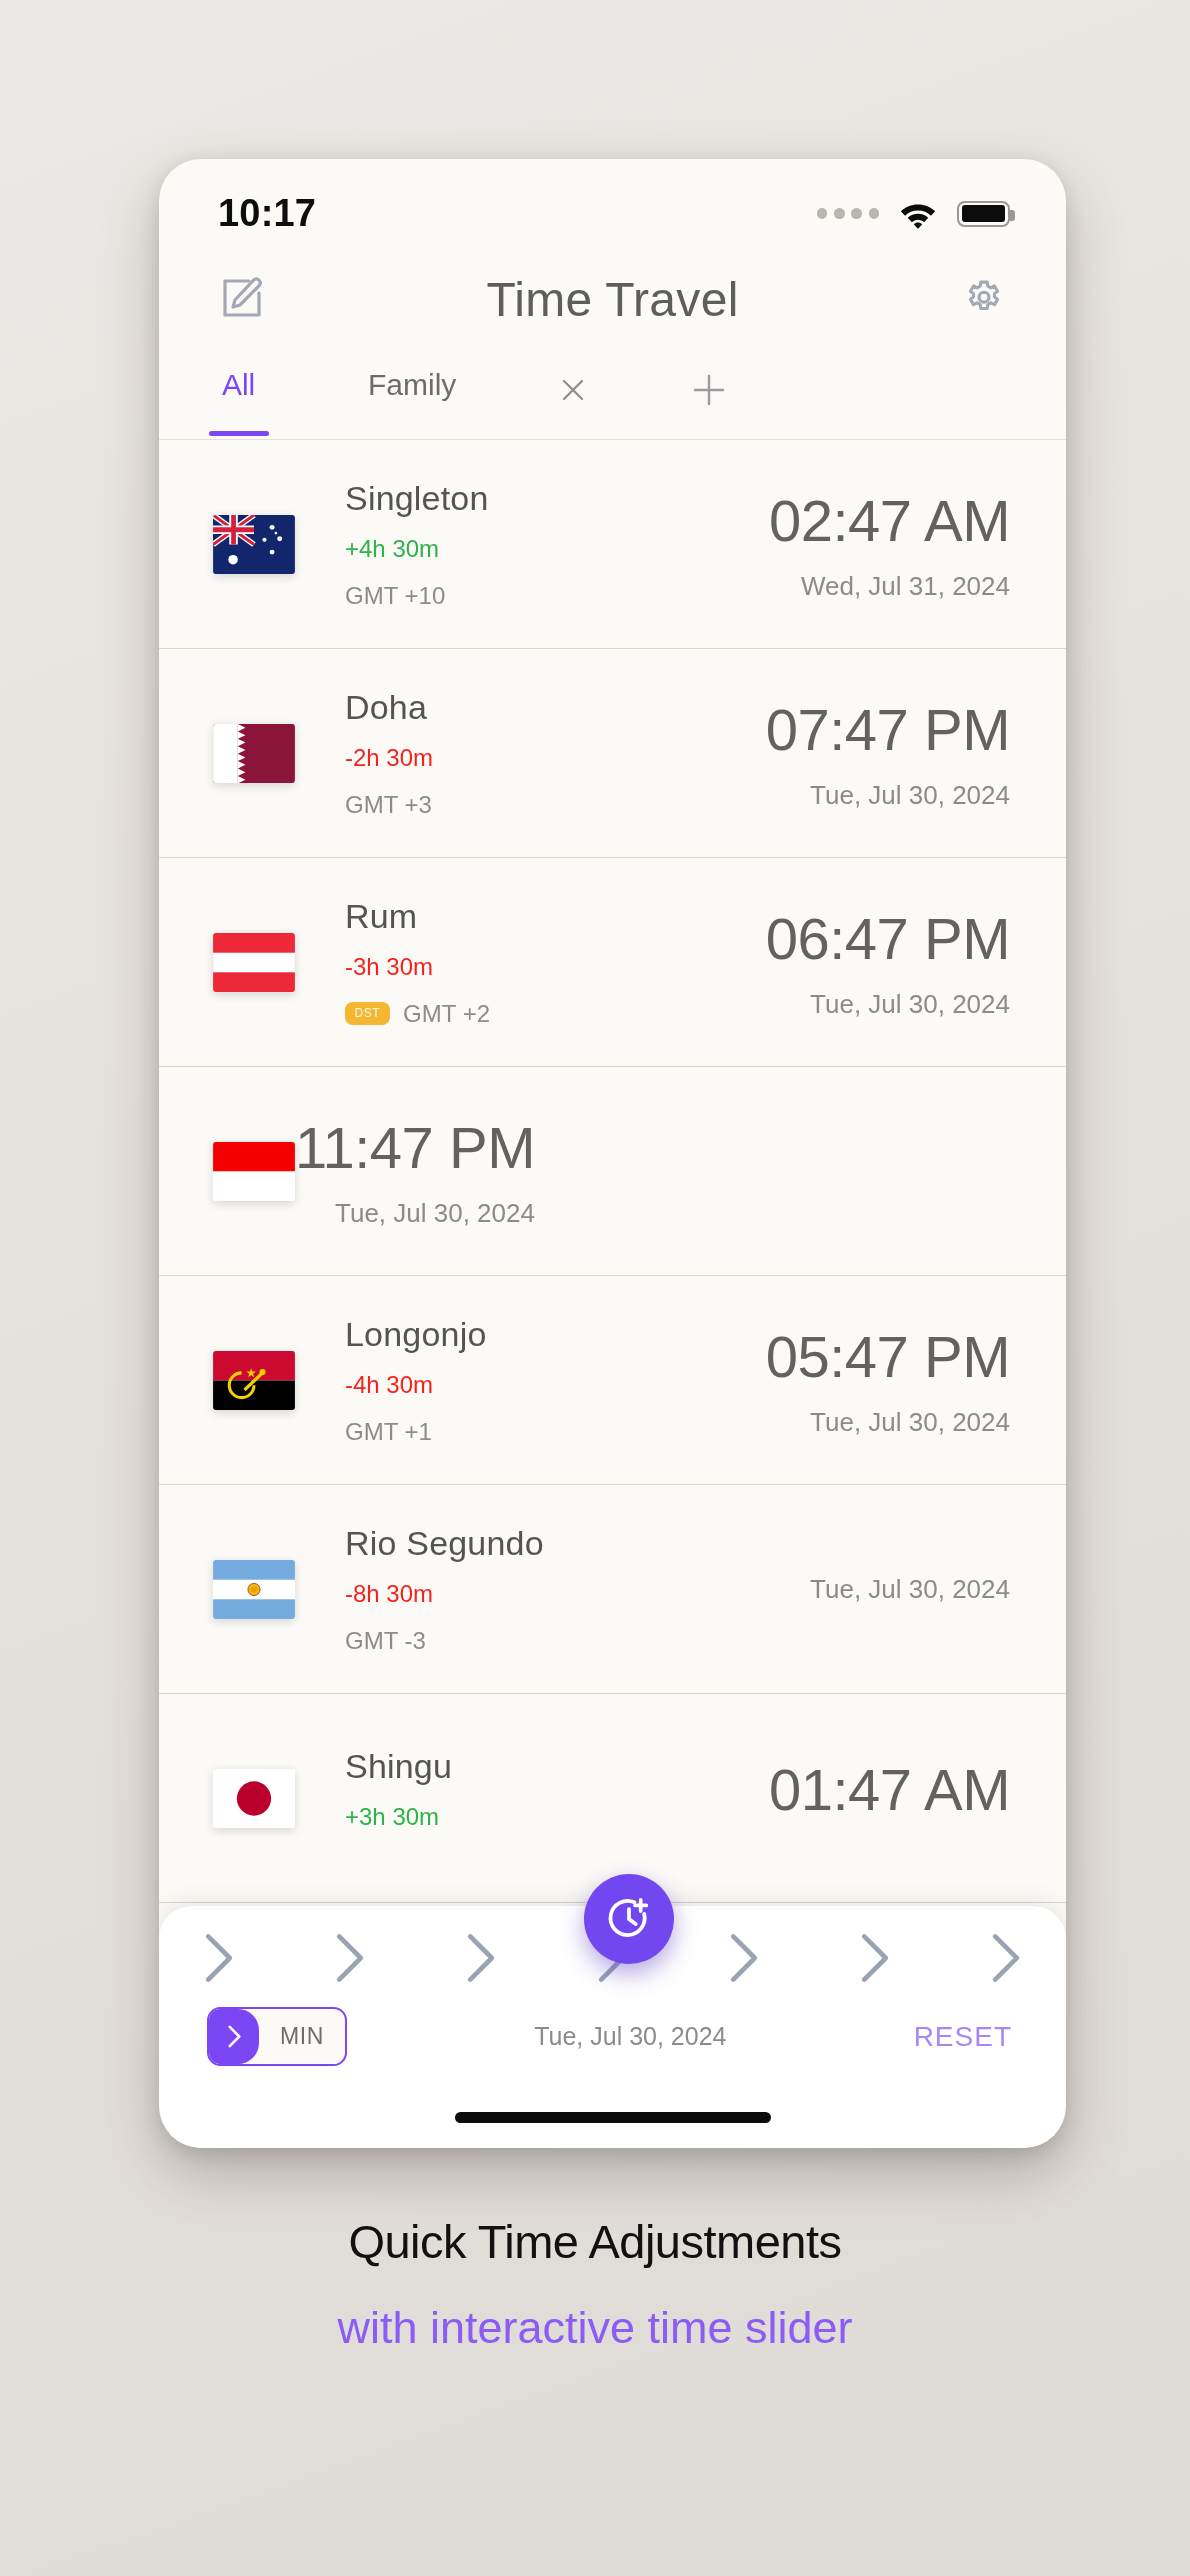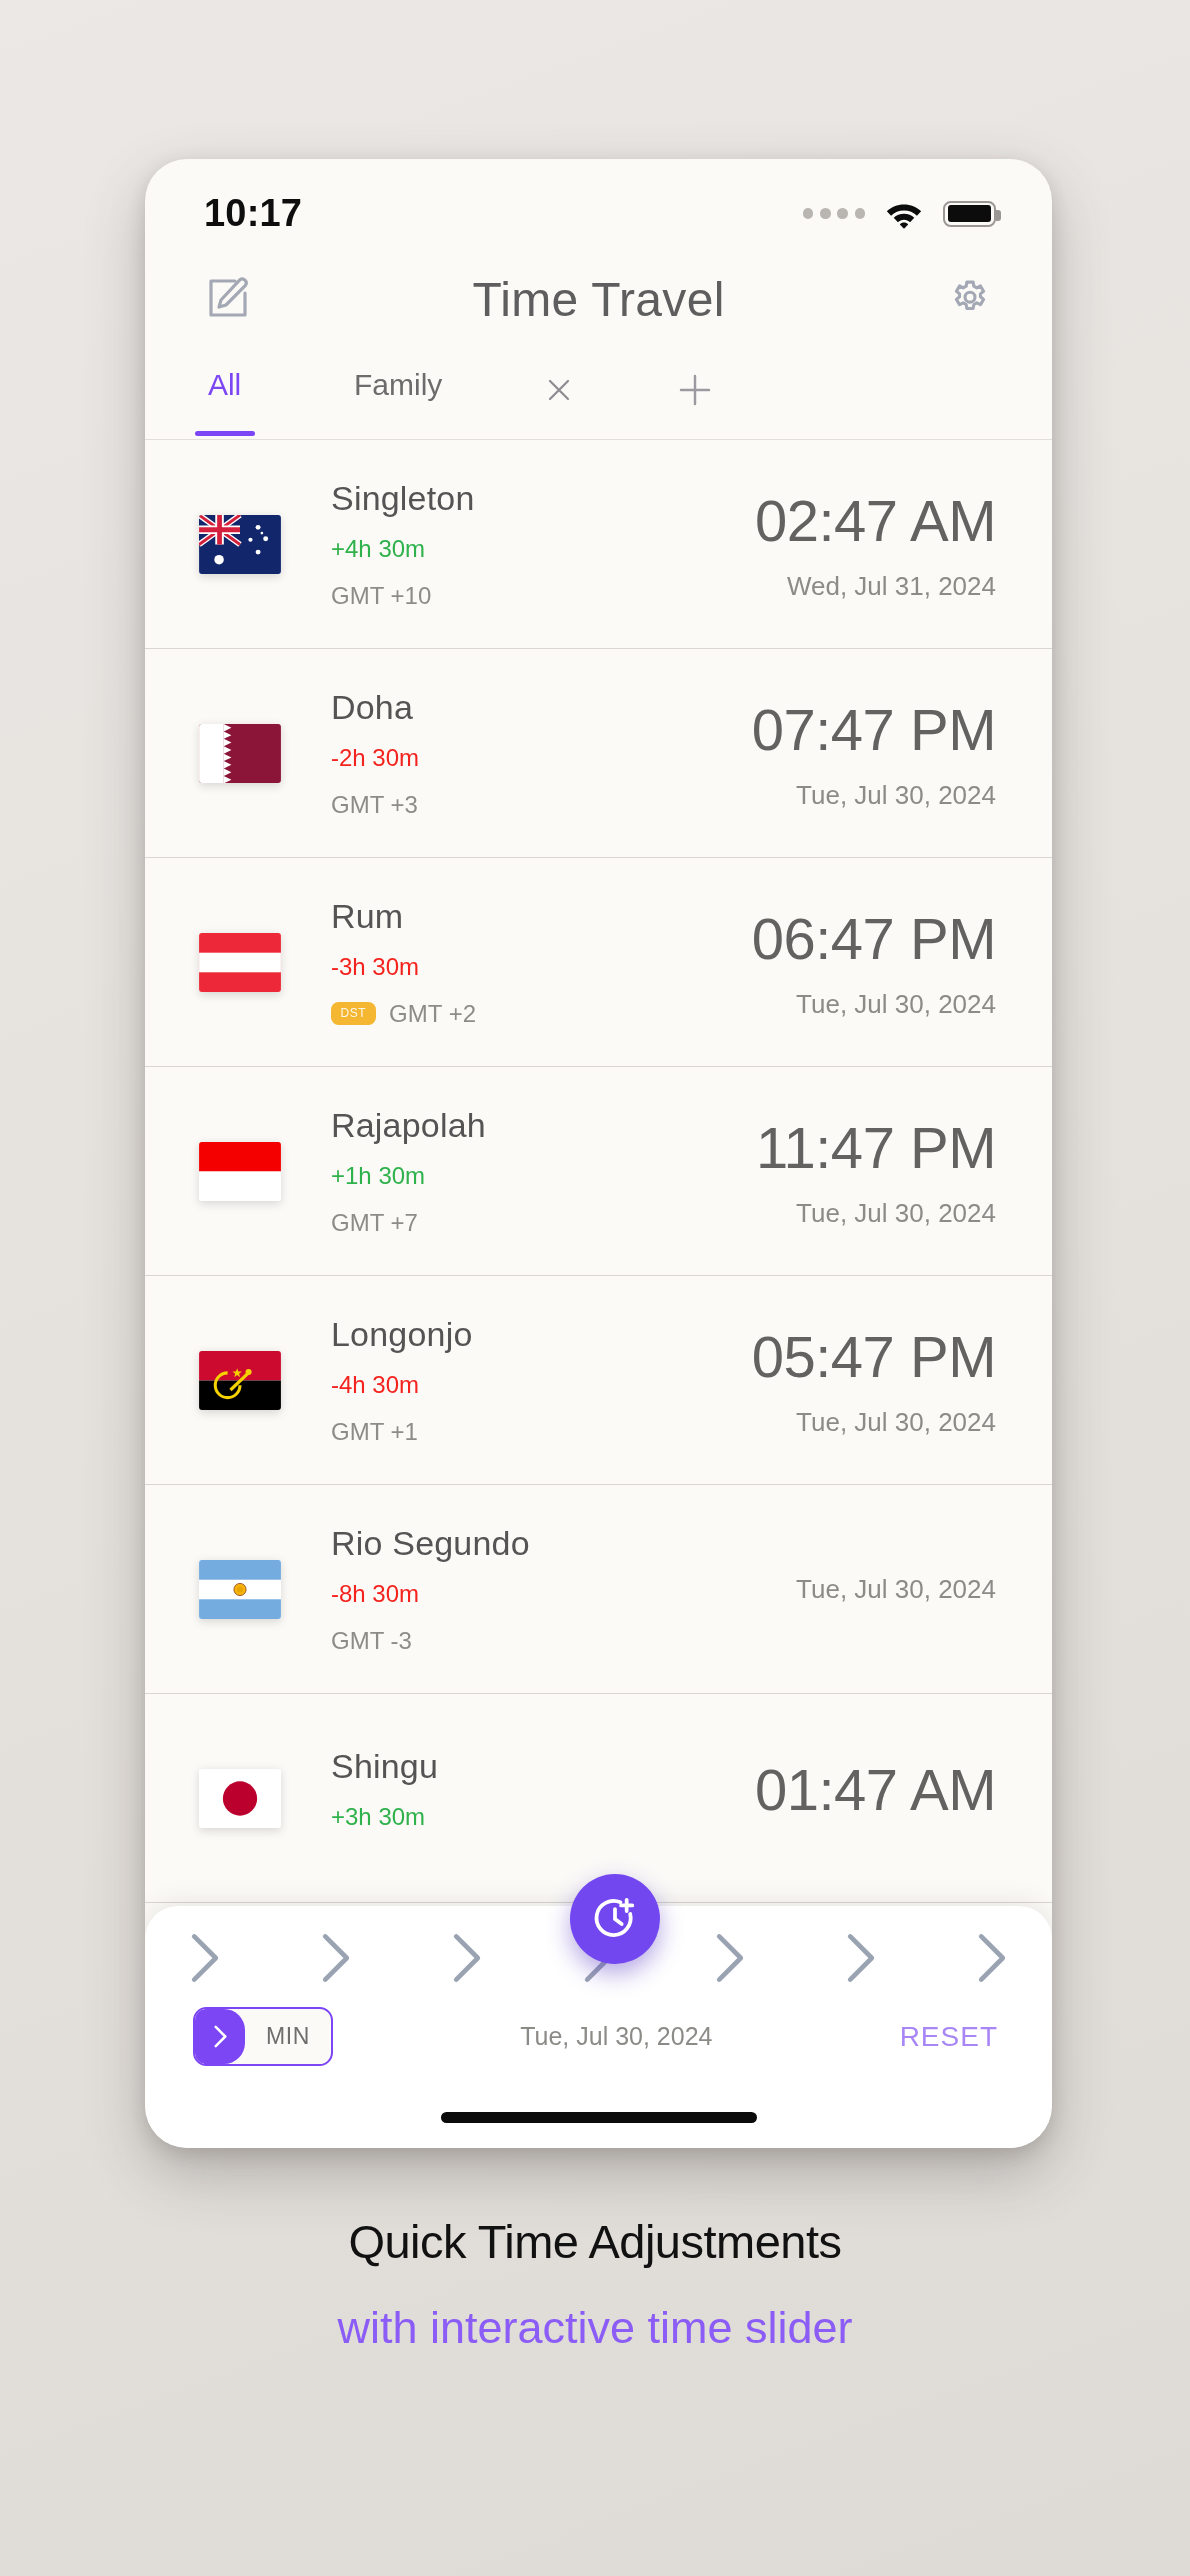--- a/index.html
+++ b/index.html
@@ -9,21 +9,21 @@
     height: 2576px;
     background: linear-gradient(160deg, #ebe8e5 0%, #e6e2de 40%, #dedad6 100%);
     font-family: "Liberation Sans", sans-serif;
     overflow: hidden;
     position: relative;
   }
 
   
   .phone {
     position: absolute;
-    left: 145px;
+    left: 159px;
     top: 159px;
     width: 907px;
     height: 1989px;
     background: #fbfaf7;
     border-radius: 42px;
     box-shadow: 0 25px 58px rgba(70,62,58,.30), 0 5.8px 17px rgba(70,62,58,.16);
     overflow: hidden;
   }
 
   
@@ -387,27 +387,20 @@
       </div>
     </div>
 
     <div class="row">
       <div class="flag">
         <svg viewBox="0 0 86 62" width="82" height="59">
           <rect width="86" height="31" fill="#f40000"></rect>
           <rect y="31" width="86" height="31" fill="#fff"></rect>
         </svg>
       </div>
-      <div class="row-mid">
-        <div class="city">Rajapolah</div>
-        <div class="offset pos">+1h 30m</div>
-        <div class="gmtline">
-          <span class="gmt">GMT +7</span>
-        </div>
-      </div>
       <div class="row-right">
         <div class="big-time">11:47 PM</div>
         <div class="date">Tue, Jul 30, 2024</div>
       </div>
     </div>
 
     <div class="row">
       <div class="flag">
         <svg viewBox="0 0 86 62" width="82" height="59">
           <rect width="86" height="31" fill="#cc092f"></rect>

